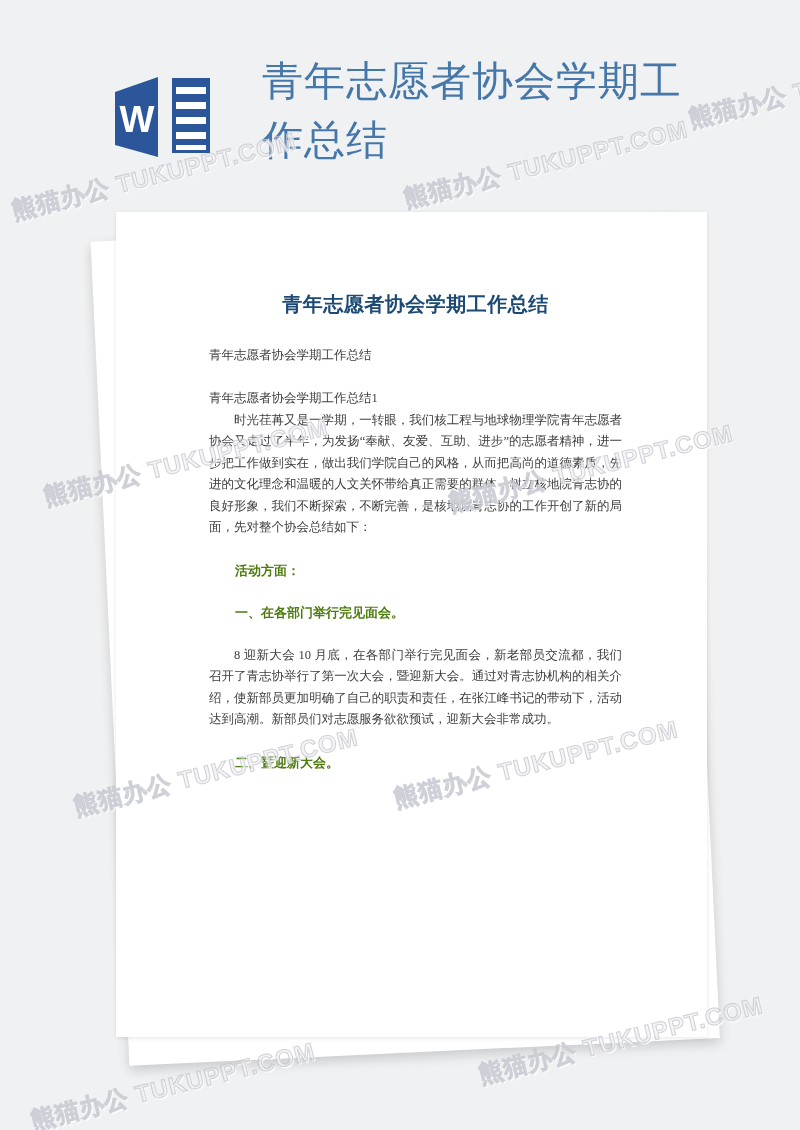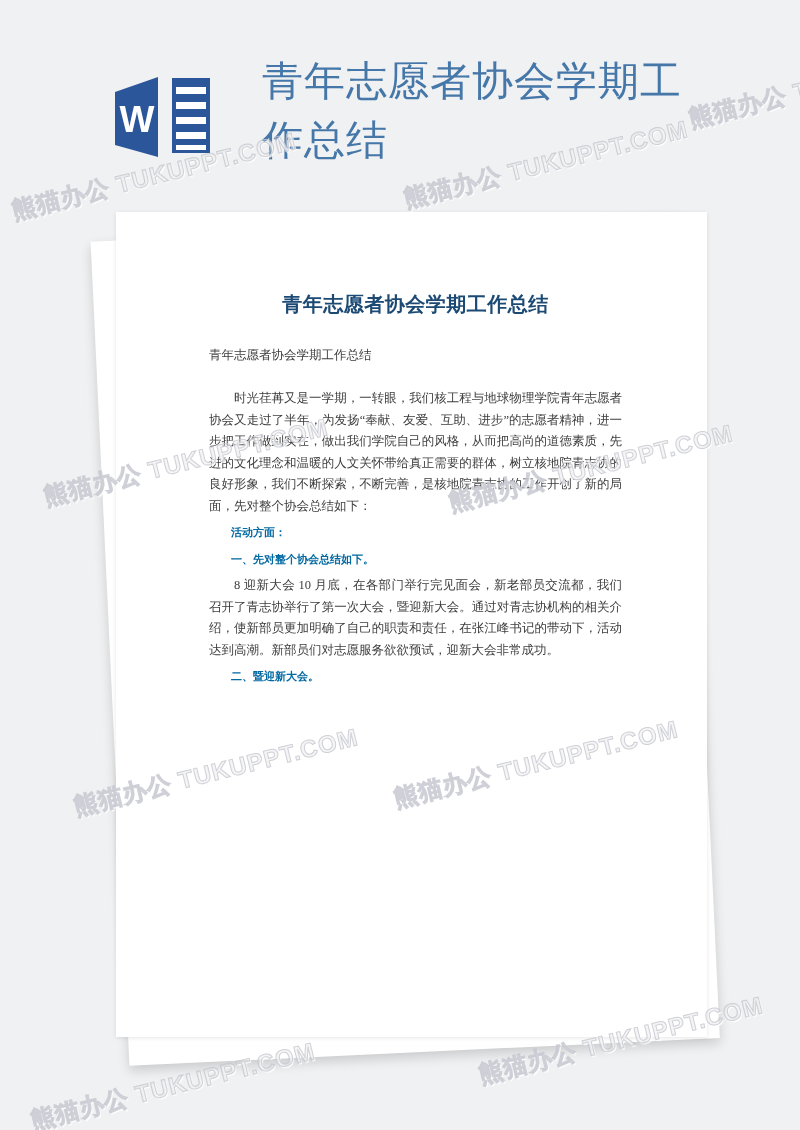--- a/index.html
+++ b/index.html
@@ -32,21 +32,21 @@
     margin:0 0 27px 0;text-align:center;
     font-family:"Liberation Sans",sans-serif;
     font-size:20px;font-weight:bold;letter-spacing:.5px;color:#1c4a74;
   }
   .doc-body p{
     margin:0;text-align:justify;
     font-family:"Liberation Serif","DejaVu Serif",serif;
     font-size:12.5px;line-height:21.5px;color:#3d3d3d;
   }
   .doc-body p.indent{text-indent:2em;}
-  .doc-body p.heading{font-weight:bold;color:#0369a1;font-size:11px;text-indent:2em;margin:5px 0;}
+  .doc-body p.heading{font-weight:bold;color:#4d7c0f;font-size:13px;text-indent:2em;margin:21px 0;}
   .doc-body p.spacer{height:21.5px;}
   
   .wm{
     position:absolute;white-space:nowrap;pointer-events:none;z-index:9;
     font-family:"Liberation Sans",sans-serif;font-weight:bold;
     font-size:24px;letter-spacing:1px;
     transform:rotate(-14deg);transform-origin:center;
     color:rgba(208,210,216,0.22);
     -webkit-text-stroke:1px rgba(197,199,207,0.80);
     text-shadow:1px 2px 1px rgba(255,255,255,0.85);
@@ -76,23 +76,24 @@
   <h1 class="page-title">青年志愿者协会学期工作总结</h1>
 </div>
 
 <div class="paper back"></div>
 
 <div class="paper main">
   <h2 class="doc-title">青年志愿者协会学期工作总结</h2>
   <div class="doc-body">
     <p class="plain">青年志愿者协会学期工作总结</p>
     <p class="spacer"></p>
+    <p class="plain">青年志愿者协会学期工作总结1</p>
     <p class="indent">时光荏苒又是一学期，一转眼，我们核工程与地球物理学院青年志愿者协会又走过了半年，为发扬“奉献、友爱、互助、进步”的志愿者精神，进一步把工作做到实在，做出我们学院自己的风格，从而把高尚的道德素质，先进的文化理念和温暖的人文关怀带给真正需要的群体，树立核地院青志协的良好形象，我们不断探索，不断完善，是核地院青志协的工作开创了新的局面，先对整个协会总结如下：</p>
     <p class="heading">活动方面：</p>
-    <p class="heading">一、先对整个协会总结如下。</p>
+    <p class="heading">一、在各部门举行完见面会。</p>
     <p class="indent">8 迎新大会 10 月底，在各部门举行完见面会，新老部员交流都，我们召开了青志协举行了第一次大会，暨迎新大会。通过对青志协机构的相关介绍，使新部员更加明确了自己的职责和责任，在张江峰书记的带动下，活动达到高潮。新部员们对志愿服务欲欲预试，迎新大会非常成功。</p>
     <p class="heading">二、暨迎新大会。</p>
   </div>
 </div>
 
 <div>
   <span class="wm w1">熊猫办公 TUKUPPT.COM</span>
   <span class="wm w2">熊猫办公 TUKUPPT.COM</span>
   <span class="wm w3">熊猫办公 TUKUPPT.COM</span>
   <span class="wm w4">熊猫办公 TUKUPPT.COM</span>

